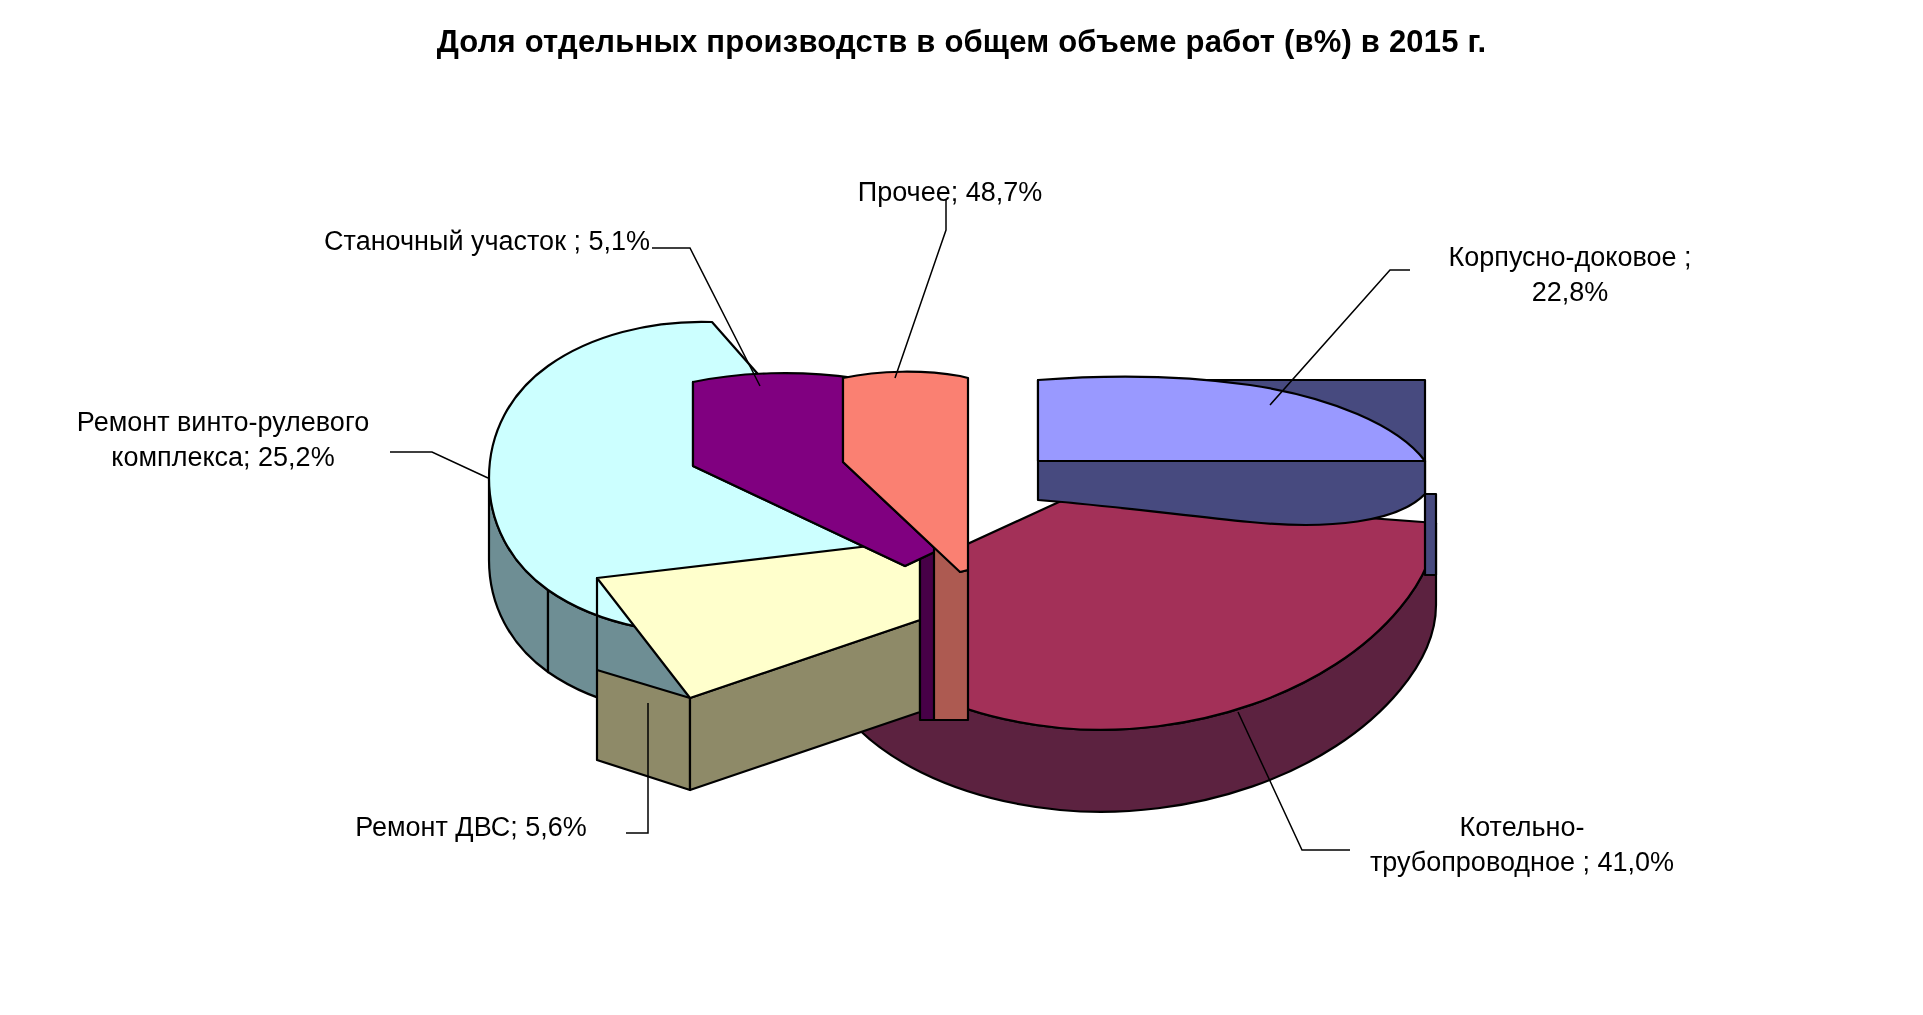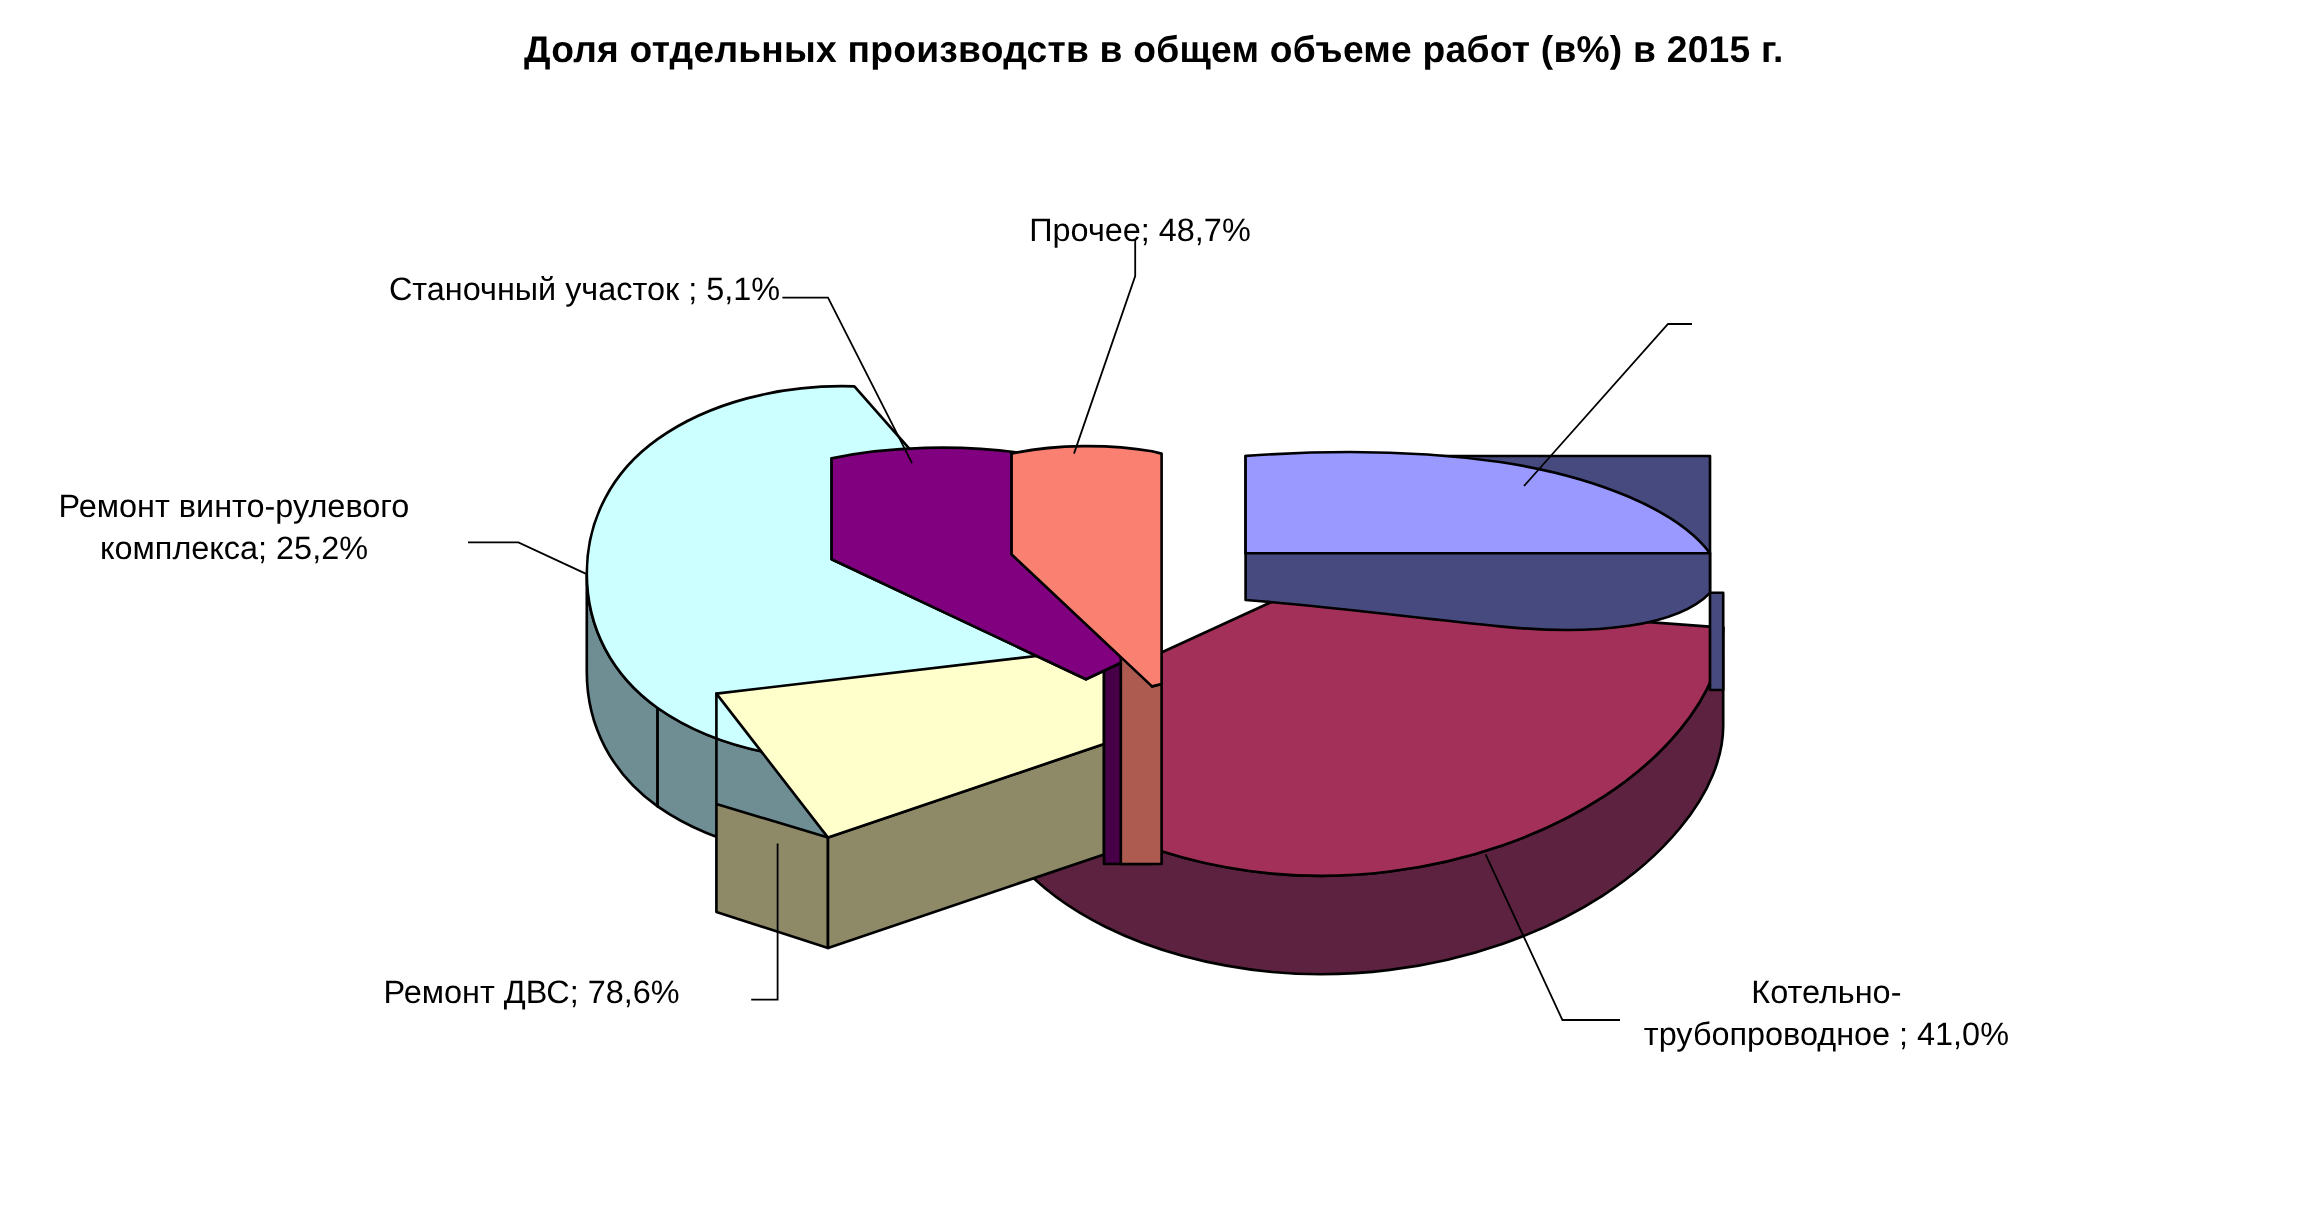--- a/index.html
+++ b/index.html
@@ -51,21 +51,21 @@
     fill: none;
   }
   .data-label {
     position: absolute;
     font-size: 27px;
     color: #000000;
     line-height: 1.28;
     white-space: pre-line;
     font-family: "Liberation Sans", sans-serif;
   }
-  .lbl-right { text-align: center; }
+  .lbl-right { text-align: center; margin-left: 28px; }
   .lbl-left  { text-align: right; }
   .lbl-center{ text-align: center; }
 </style>
 </head>
 <body>
 
 <div id="chart-root">
 
   <div class="chart-title">Доля отдельных производств в общем объеме работ (в%) в 2015 г.</div>
 
@@ -148,22 +148,24 @@
     <polyline class="leader" points="390,452 432,452 488,478"></polyline>
     <polyline class="leader" points="626,833 648,833 648,703"></polyline>
     <polyline class="leader" points="1350,850 1302,850 1238,712"></polyline>
 
   </svg>
 
   <div class="data-label lbl-left" style="left: 250px; top: 224px; width: 400px;">Станочный  участок ; 5,1%</div>
 
   <div class="data-label lbl-center" style="left: 790px; top: 175px; width: 320px;">Прочее; 48,7%</div>
 
+  <div class="data-label lbl-center" style="left: 1395px; top: 240px; width: 350px;">Корпусно-доковое  ;
+22,8%</div>
 
   <div class="data-label lbl-right" style="left: 0px; top: 405px; width: 390px;">Ремонт винто-рулевого
 комплекса; 25,2%</div>
 
-  <div class="data-label lbl-right" style="left: 260px; top: 810px; width: 366px;">Ремонт ДВС; 78,6%</div>
+  <div class="data-label lbl-right" style="left: 260px; top: 810px; width: 366px;">Ремонт ДВС; 5,6%</div>
 
   <div class="data-label lbl-center" style="left: 1322px; top: 810px; width: 400px;">Котельно-
 трубопроводное ; 41,0%</div>
 
 </div>
 
 </body></html>

